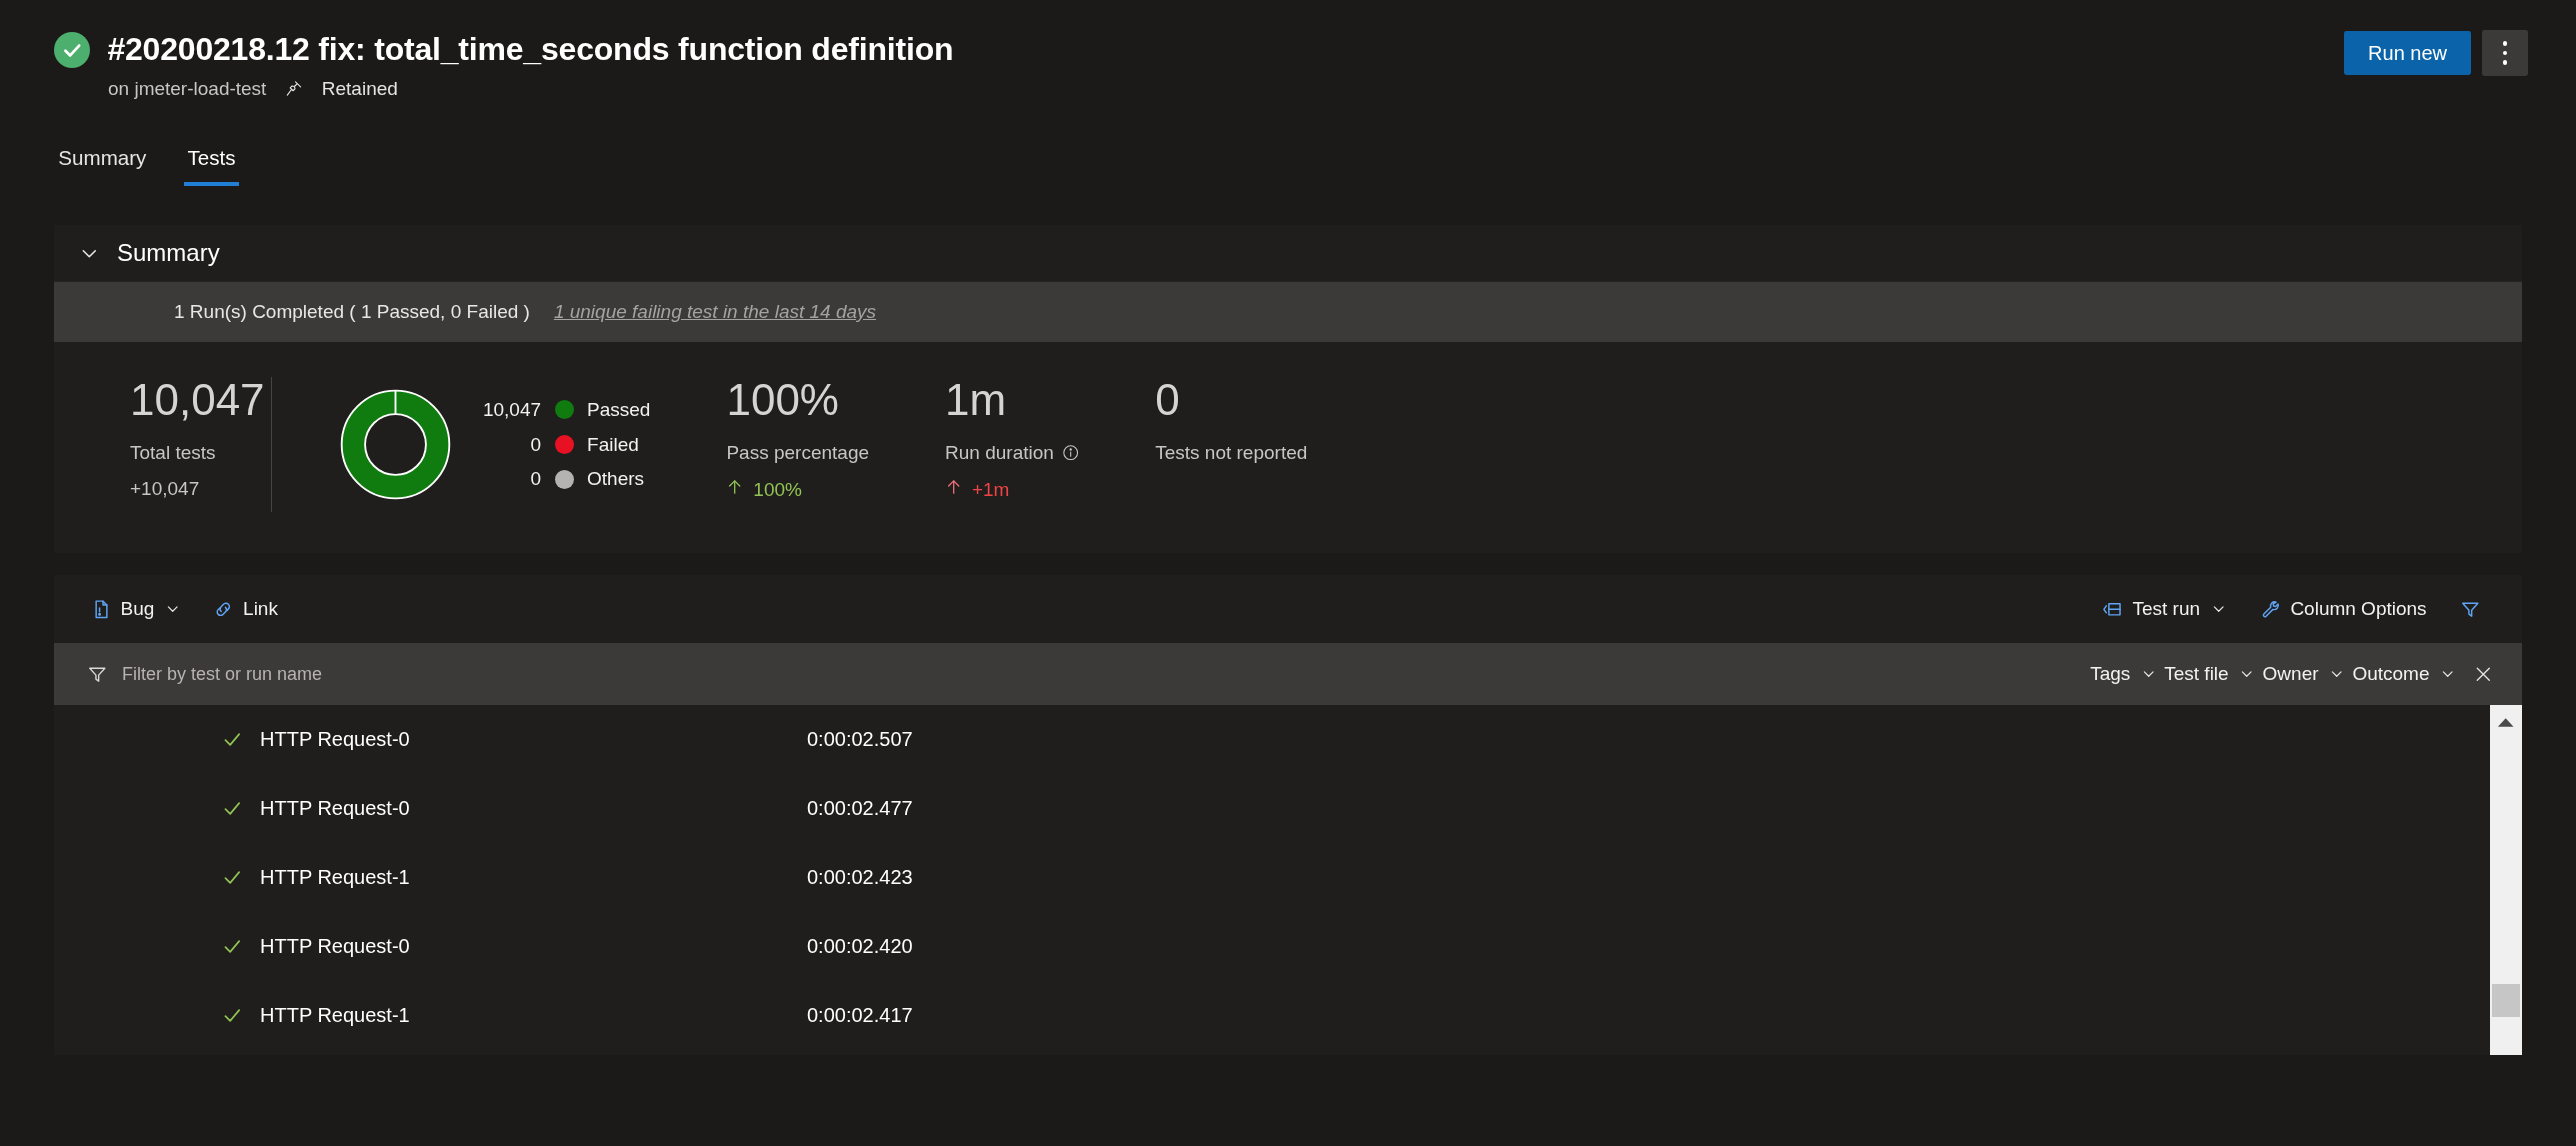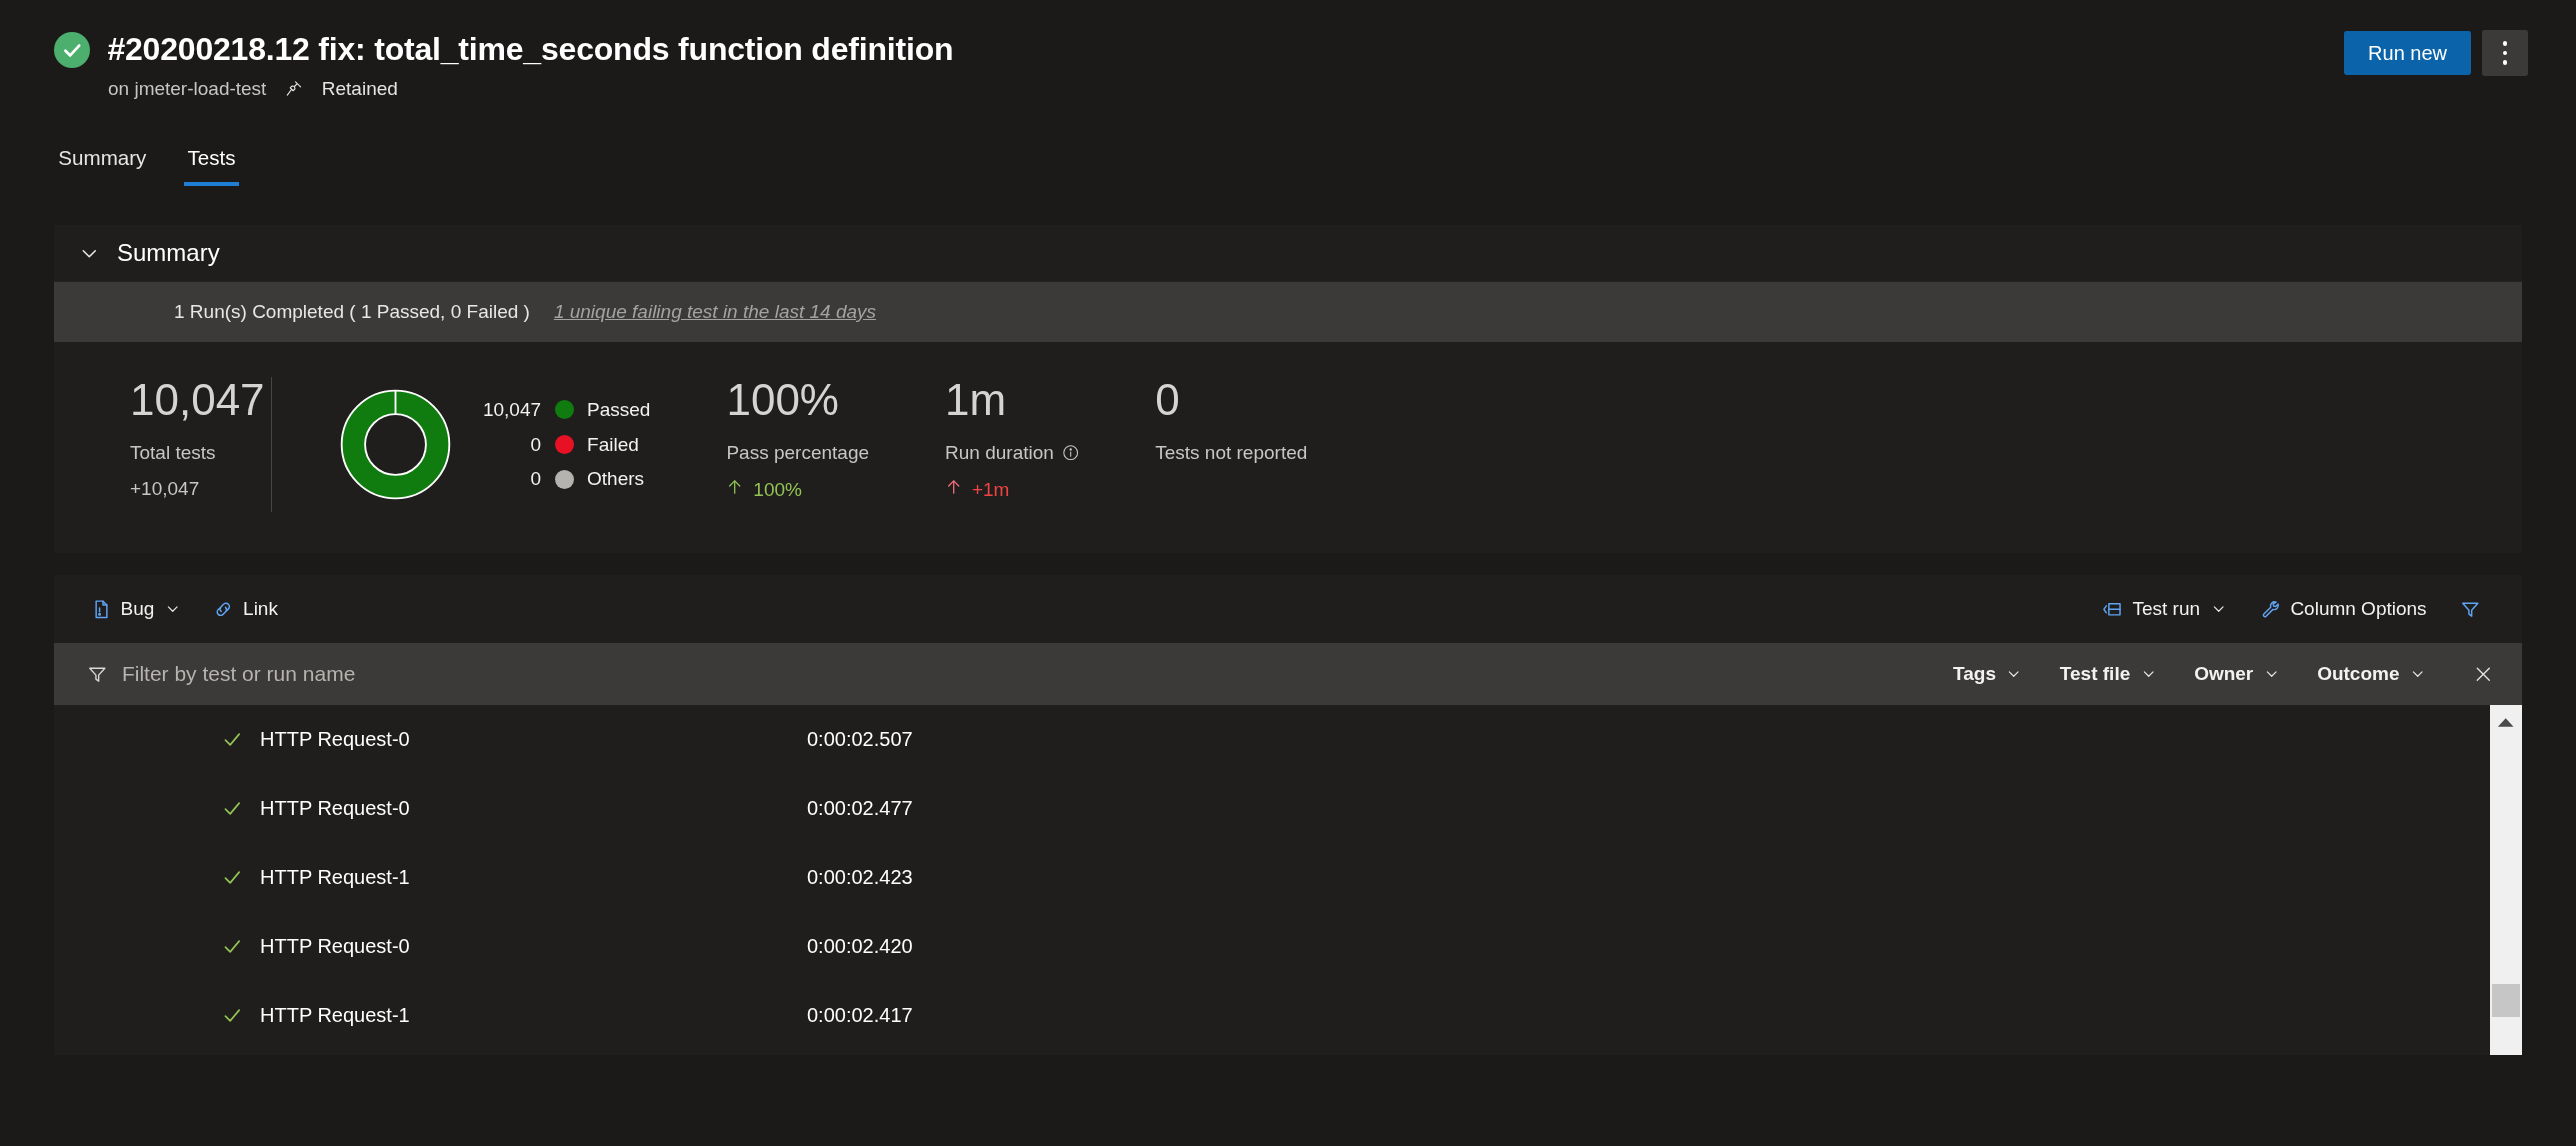--- a/index.html
+++ b/index.html
@@ -201,26 +201,26 @@
     display: flex; align-items: center;
     padding: 0 28.5px 0 33px;
   }
   #filter-input-wrap { display: flex; align-items: center; gap: 14.3px; }
   #filter-funnel svg { width: 20.6px; height: 20.6px; display: block; }
   #filter-input {
     background: transparent;
     border: none;
     outline: none;
     color: #f97316;
-    font-size: 21px;
+    font-size: 18px;
     font-family: inherit;
     width: 634px;
   }
   #filter-input::placeholder { color: #b6b3b0; }
-  #filter-right { margin-left: auto; display: flex; align-items: center; gap: 37px; font-weight: bold; }
+  #filter-right { margin-left: auto; display: flex; align-items: center; gap: 7px; }
   .filter-pill {
     display: flex; align-items: center; gap: 9.5px;
     font-size: 19px; color: #f3f2f1;
     cursor: pointer;
   }
   #clear-filter-icon { cursor: pointer; padding-left: 9.5px; }
   #clear-filter-icon svg { width: 20.6px; height: 20.6px; display: block; }
 
   
   #results-list {

